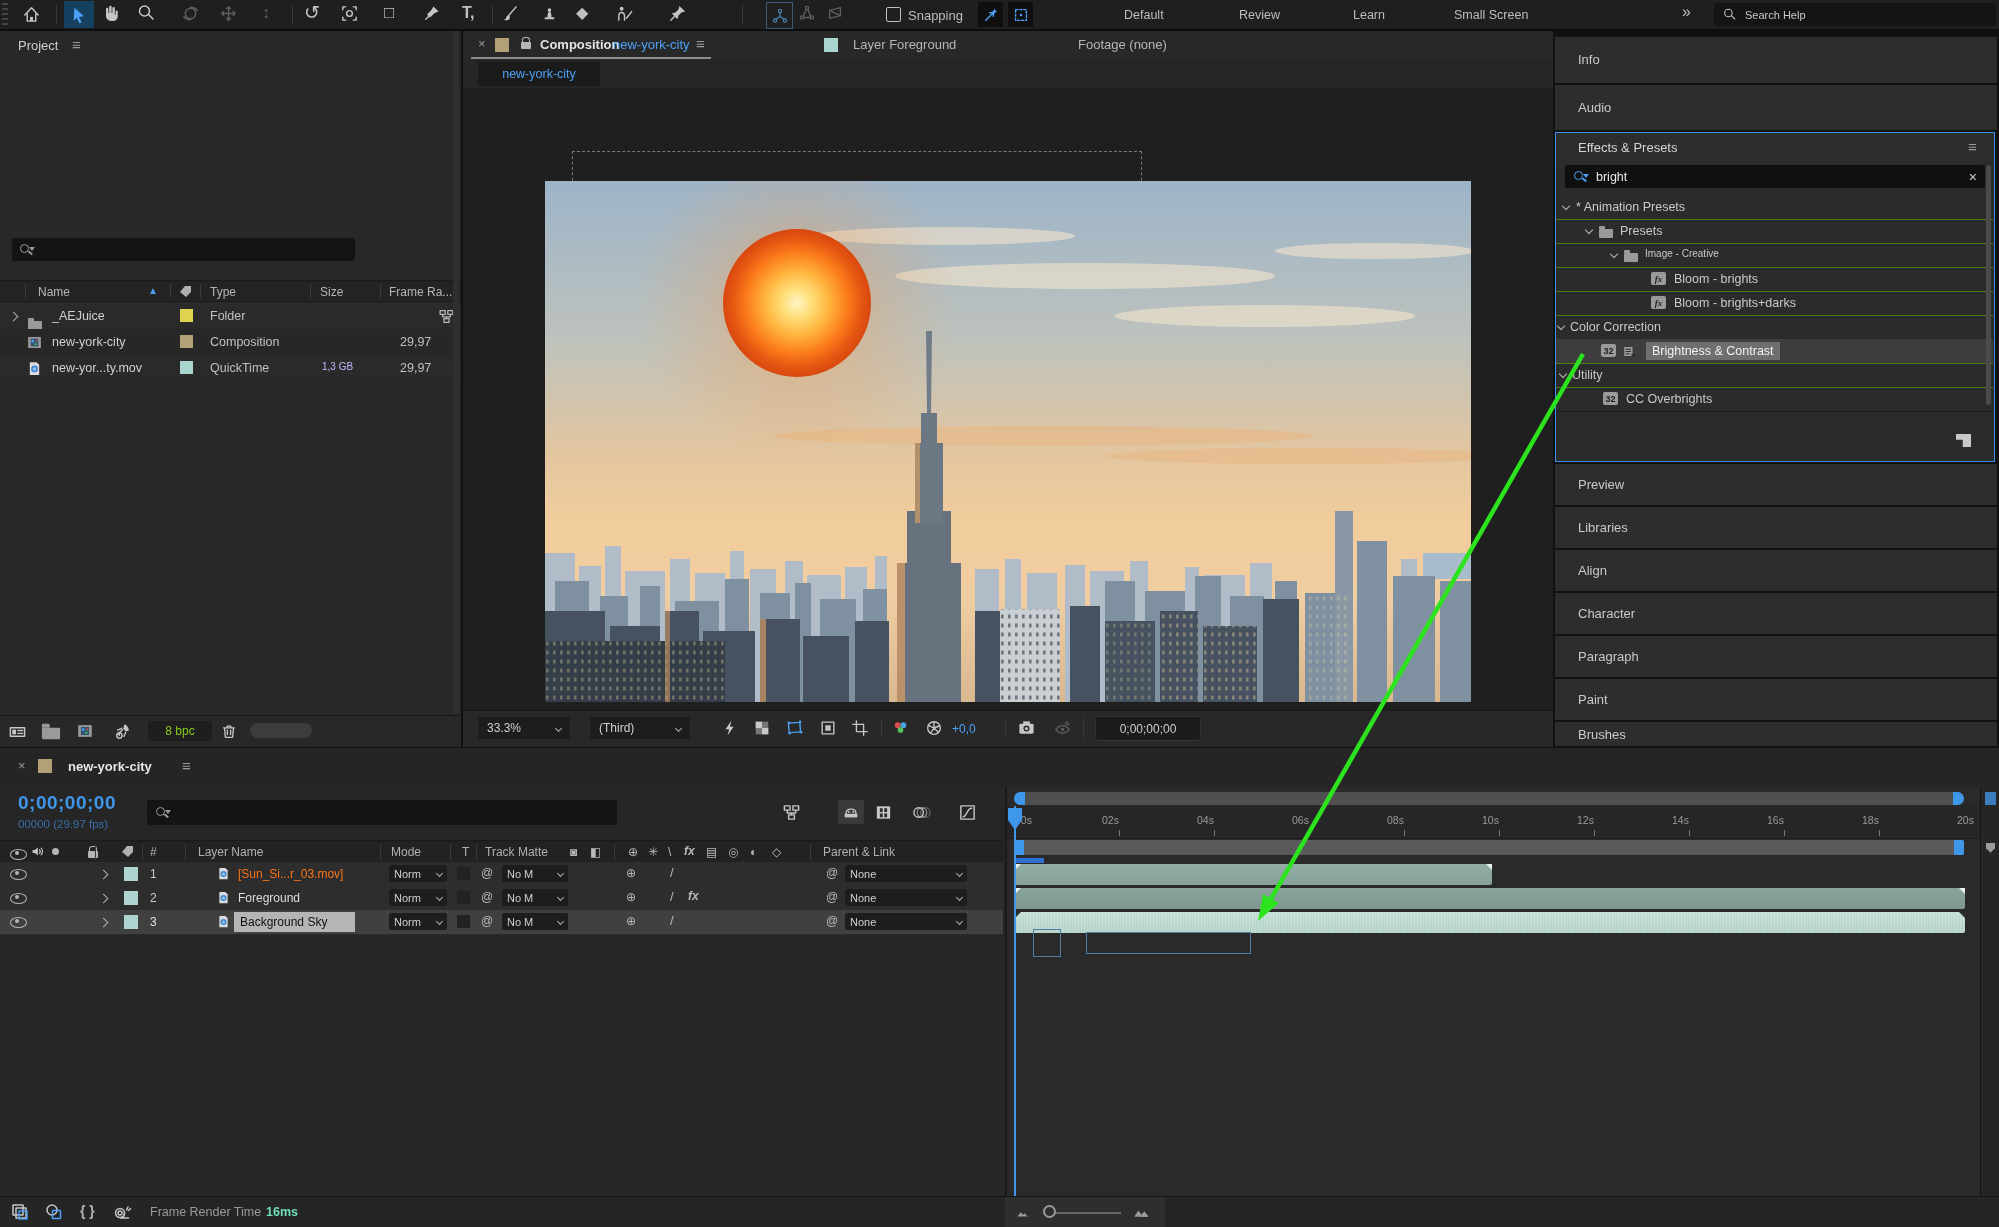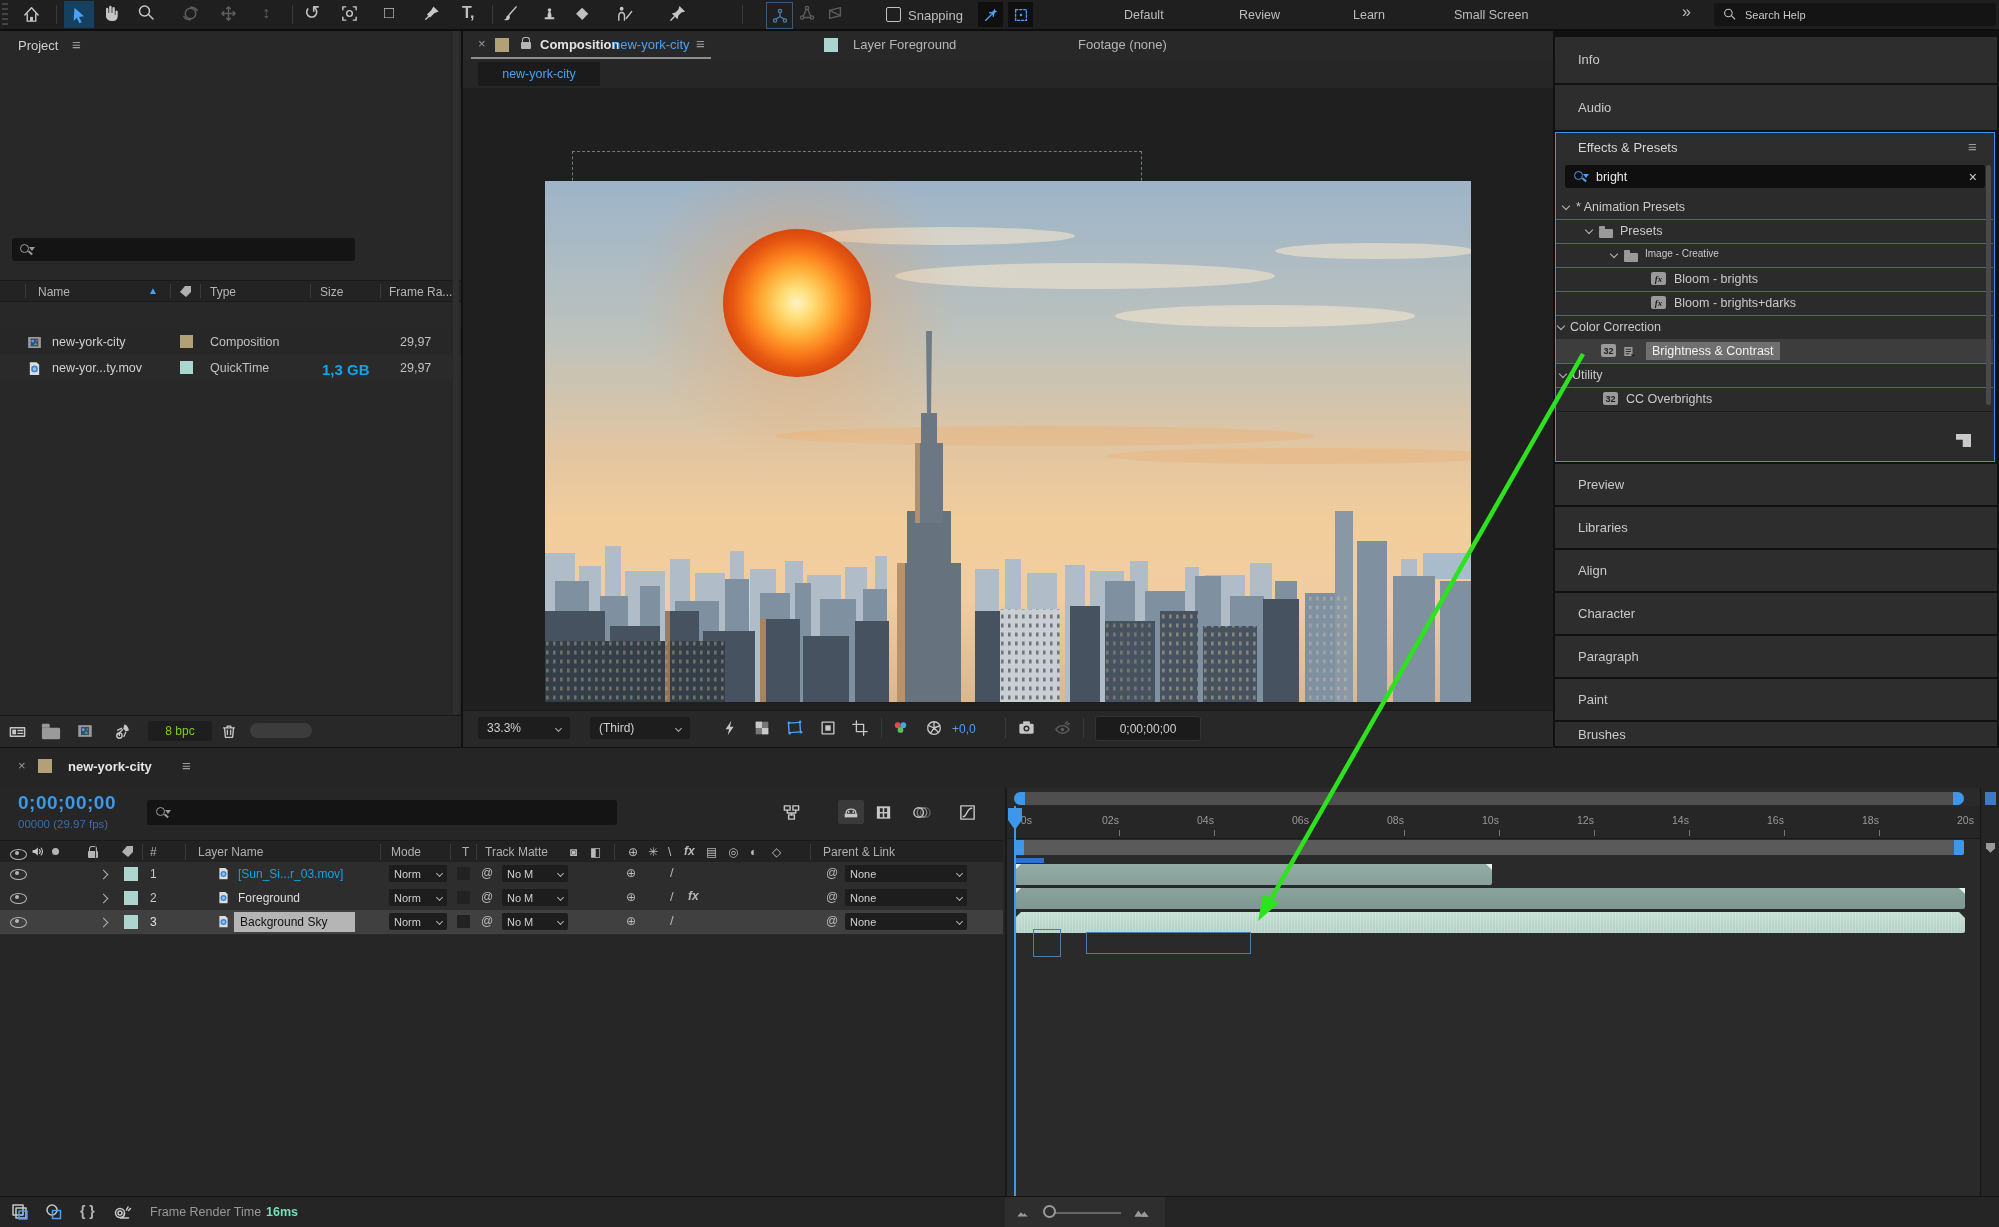--- a/index.html
+++ b/index.html
@@ -363,37 +363,47 @@
     <div class="a sep" style="left:170px;top:3px;height:14px;"></div>
     <span class="tag a" style="left:180px;top:5px;"></span>
     <div class="a sep" style="left:200px;top:3px;height:14px;"></div>
     <span class="a" style="left:210px;top:4px;color:#b5b5b5;">Type</span>
     <div class="a sep" style="left:310px;top:3px;height:14px;"></div>
     <span class="a" style="left:320px;top:4px;color:#b5b5b5;">Size</span>
     <div class="a sep" style="left:380px;top:3px;height:14px;"></div>
     <span class="a" style="left:389px;top:4px;color:#b5b5b5;">Frame Ra...</span>
   </div>
 
+  <div class="a" style="left:0;top:272px;width:461px;height:26px;background:#2a2a2a;display:flex;align-items:center;">
+    <span class="chev r a" style="left:10px;top:10px;"></span>
+    <span class="folder a" style="left:28px;top:9px;"></span>
+    <span class="a" style="left:52px;top:6px;color:#d0d0d0;font-size:12.5px;">_AEJuice</span>
+    <span class="sw a" style="left:180px;top:6px;background:#ded24e;"></span>
+    <span class="a" style="left:210px;top:6px;color:#c0c0c0;font-size:12.5px;">Folder</span>
+    <svg class="ic a" width="17" height="17" style="left:438px;top:5px;color:#b5b5b5;">
+        <use href="#i-flow"></use>
+      </svg>
+  </div>
   <div class="a" style="left:0;top:298px;width:461px;height:26px;background:#272727;display:flex;align-items:center;">
     <svg class="ic a" width="17" height="17" style="left:26px;top:5px;">
         <use href="#i-compfilm"></use>
       </svg>
     <span class="a" style="left:52px;top:6px;color:#d0d0d0;font-size:12.5px;">new-york-city</span>
     <span class="sw a" style="left:180px;top:6px;background:#b2a077;"></span>
     <span class="a" style="left:210px;top:6px;color:#c0c0c0;font-size:12.5px;">Composition</span>
     <span class="a" style="left:400px;top:6px;color:#c0c0c0;font-size:12.5px;">29,97</span>
   </div>
   <div class="a" style="left:0;top:324px;width:461px;height:26px;background:#2a2a2a;display:flex;align-items:center;">
     <svg class="ic a" width="17" height="17" style="left:26px;top:5px;">
         <use href="#i-doc"></use>
       </svg>
     <span class="a" style="left:52px;top:6px;color:#d0d0d0;font-size:12.5px;">new-yor...ty.mov</span>
     <span class="sw a" style="left:180px;top:6px;background:#a9d6cf;"></span>
     <span class="a" style="left:210px;top:6px;color:#c0c0c0;font-size:12.5px;">QuickTime</span>
-    <span class="a" style="left:322px;top:6px;color:#0ea5e9;font-size:15px;font-weight:bold;">1,3 GB</span>
+    <span class="a" style="left:322px;top:6px;color:#c4b5fd;font-size:10px;">1,3 GB</span>
     <span class="a" style="left:400px;top:6px;color:#c0c0c0;font-size:12.5px;">29,97</span>
   </div>
 
   <div class="a" style="left:0;top:684px;width:461px;height:31px;background:#282828;border-top:1px solid #191919;">
     <svg class="ic a" width="19" height="19" style="left:8px;top:6px;">
         <use href="#i-interp"></use>
       </svg>
     <span class="folder a" style="left:44px;top:11px;transform:scale(1.3);"></span>
     <svg class="ic a" width="18" height="18" style="left:76px;top:6px;">
         <use href="#i-compfilm"></use>
@@ -770,21 +780,21 @@
   </div>
 
   <div class="a" style="left:0;top:114px;width:1003px;height:24px;background:#2d2d2d;border-bottom:1px solid #242424;">
     <span class="eye a" style="left:10px;top:7px;"></span>
     <span class="chev r a" style="left:100px;top:9px;"></span>
     <span class="sw a" style="left:124px;top:5px;background:#aed4cf;width:14px;height:14px;"></span>
     <span class="a" style="left:150px;top:5px;color:#c9c9c9;">1</span>
     <svg class="ic a" width="15" height="15" style="left:216px;top:4px;">
         <use href="#i-doc"></use>
       </svg>
-    <span class="a" style="left:238px;top:5px;color:#0ea5e9;">[Sun_Si...r_03.mov]</span>
+    <span class="a" style="left:238px;top:5px;color:#f97316;">[Sun_Si...r_03.mov]</span>
     <div class="tl-dd a" style="left:389px;top:3px;width:58px;">
         <span>Norm</span>
         <span class="chev sm"></span>
       </div>
     <div class="a" style="left:457px;top:5px;width:13px;height:13px;background:#222;"></div>
     <span class="a glyph" style="left:481px;top:4px;">@</span>
     <div class="tl-dd a" style="left:502px;top:3px;width:66px;">
         <span>No M</span>
         <span class="chev sm"></span>
       </div>

